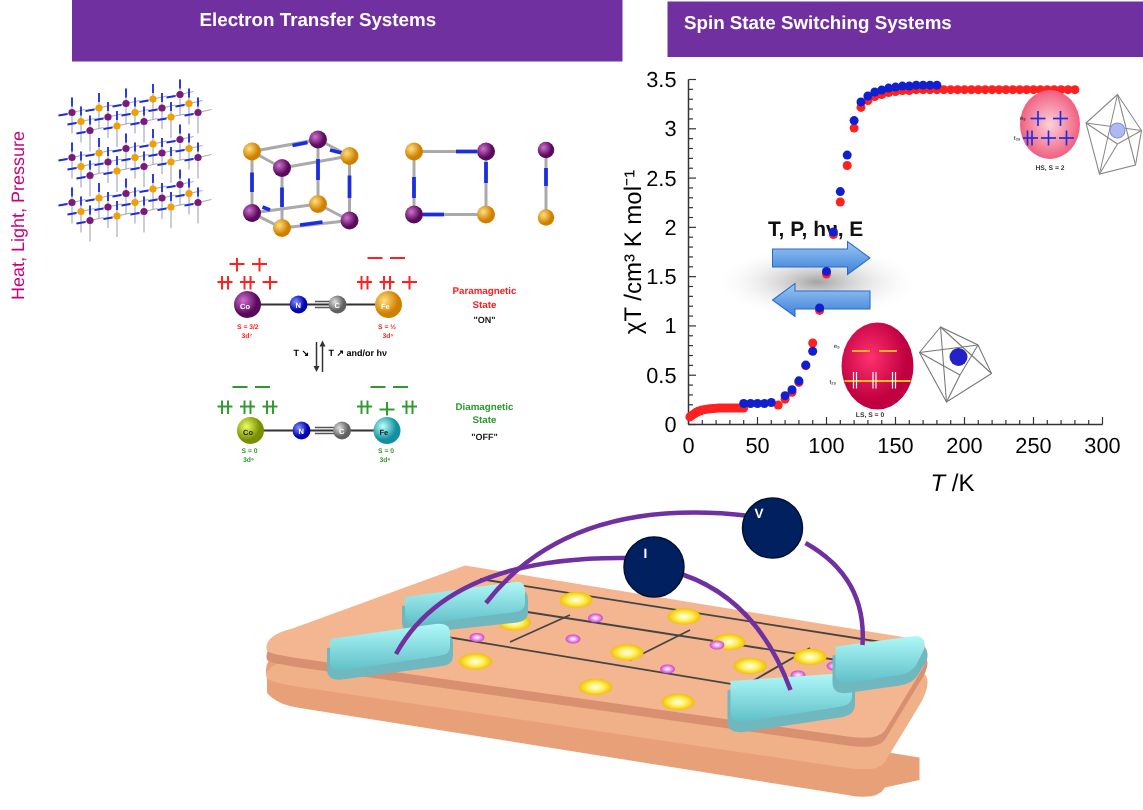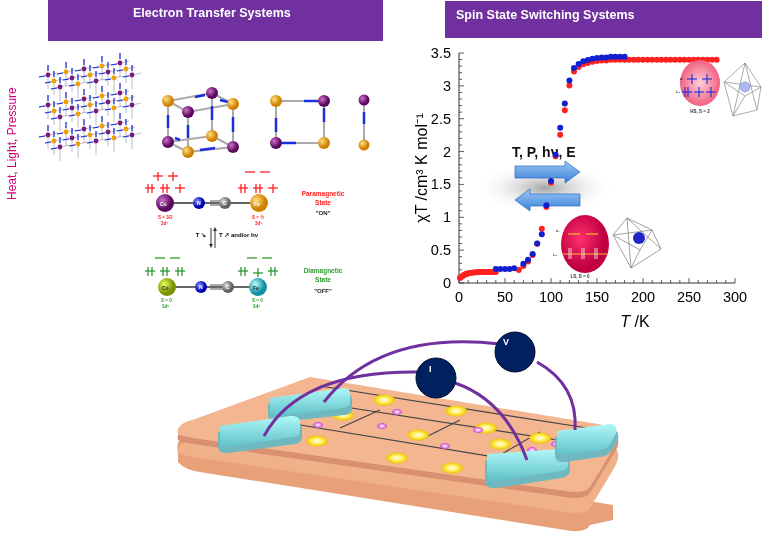--- a/index.html
+++ b/index.html
@@ -1,17 +1,17 @@
 <!DOCTYPE html>
 <html><head>
 <meta charset="utf-8">
 <style>
   html,body{margin:0;padding:0;background:#fff;}
   body{width:762px;height:540px;position:relative;overflow:hidden;font-family:"Liberation Sans",sans-serif;}
-  .banner{position:absolute;background:#7030a0;color:#fff;font-weight:bold;font-size:12.5px;}
+  .banner{position:absolute;background:#7030a0;color:#fff;font-weight:bold;font-size:12.5px;padding-left:32px;}
   .banner span{position:absolute;top:6px;}
   #banner-left{left:48px;top:0;width:335px;height:41px;}
   #banner-left span{left:85px;}
   #banner-right{left:445px;top:1px;width:359px;height:37px;}
   #banner-right span{left:11px;top:7px;}
   #vert-label{position:absolute;left:5px;top:200px;transform-origin:0 0;transform:rotate(-90deg);color:#cc0077;font-size:12px;white-space:nowrap;}
   svg{position:absolute;left:0;top:0;}
   .tick-label{font-family:"Liberation Sans",sans-serif;font-size:14.5px;fill:#000;}
   .axis-title{font-family:"Liberation Sans",sans-serif;font-size:16px;fill:#000;}
   .small{font-family:"Liberation Sans",sans-serif;font-weight:bold;}

